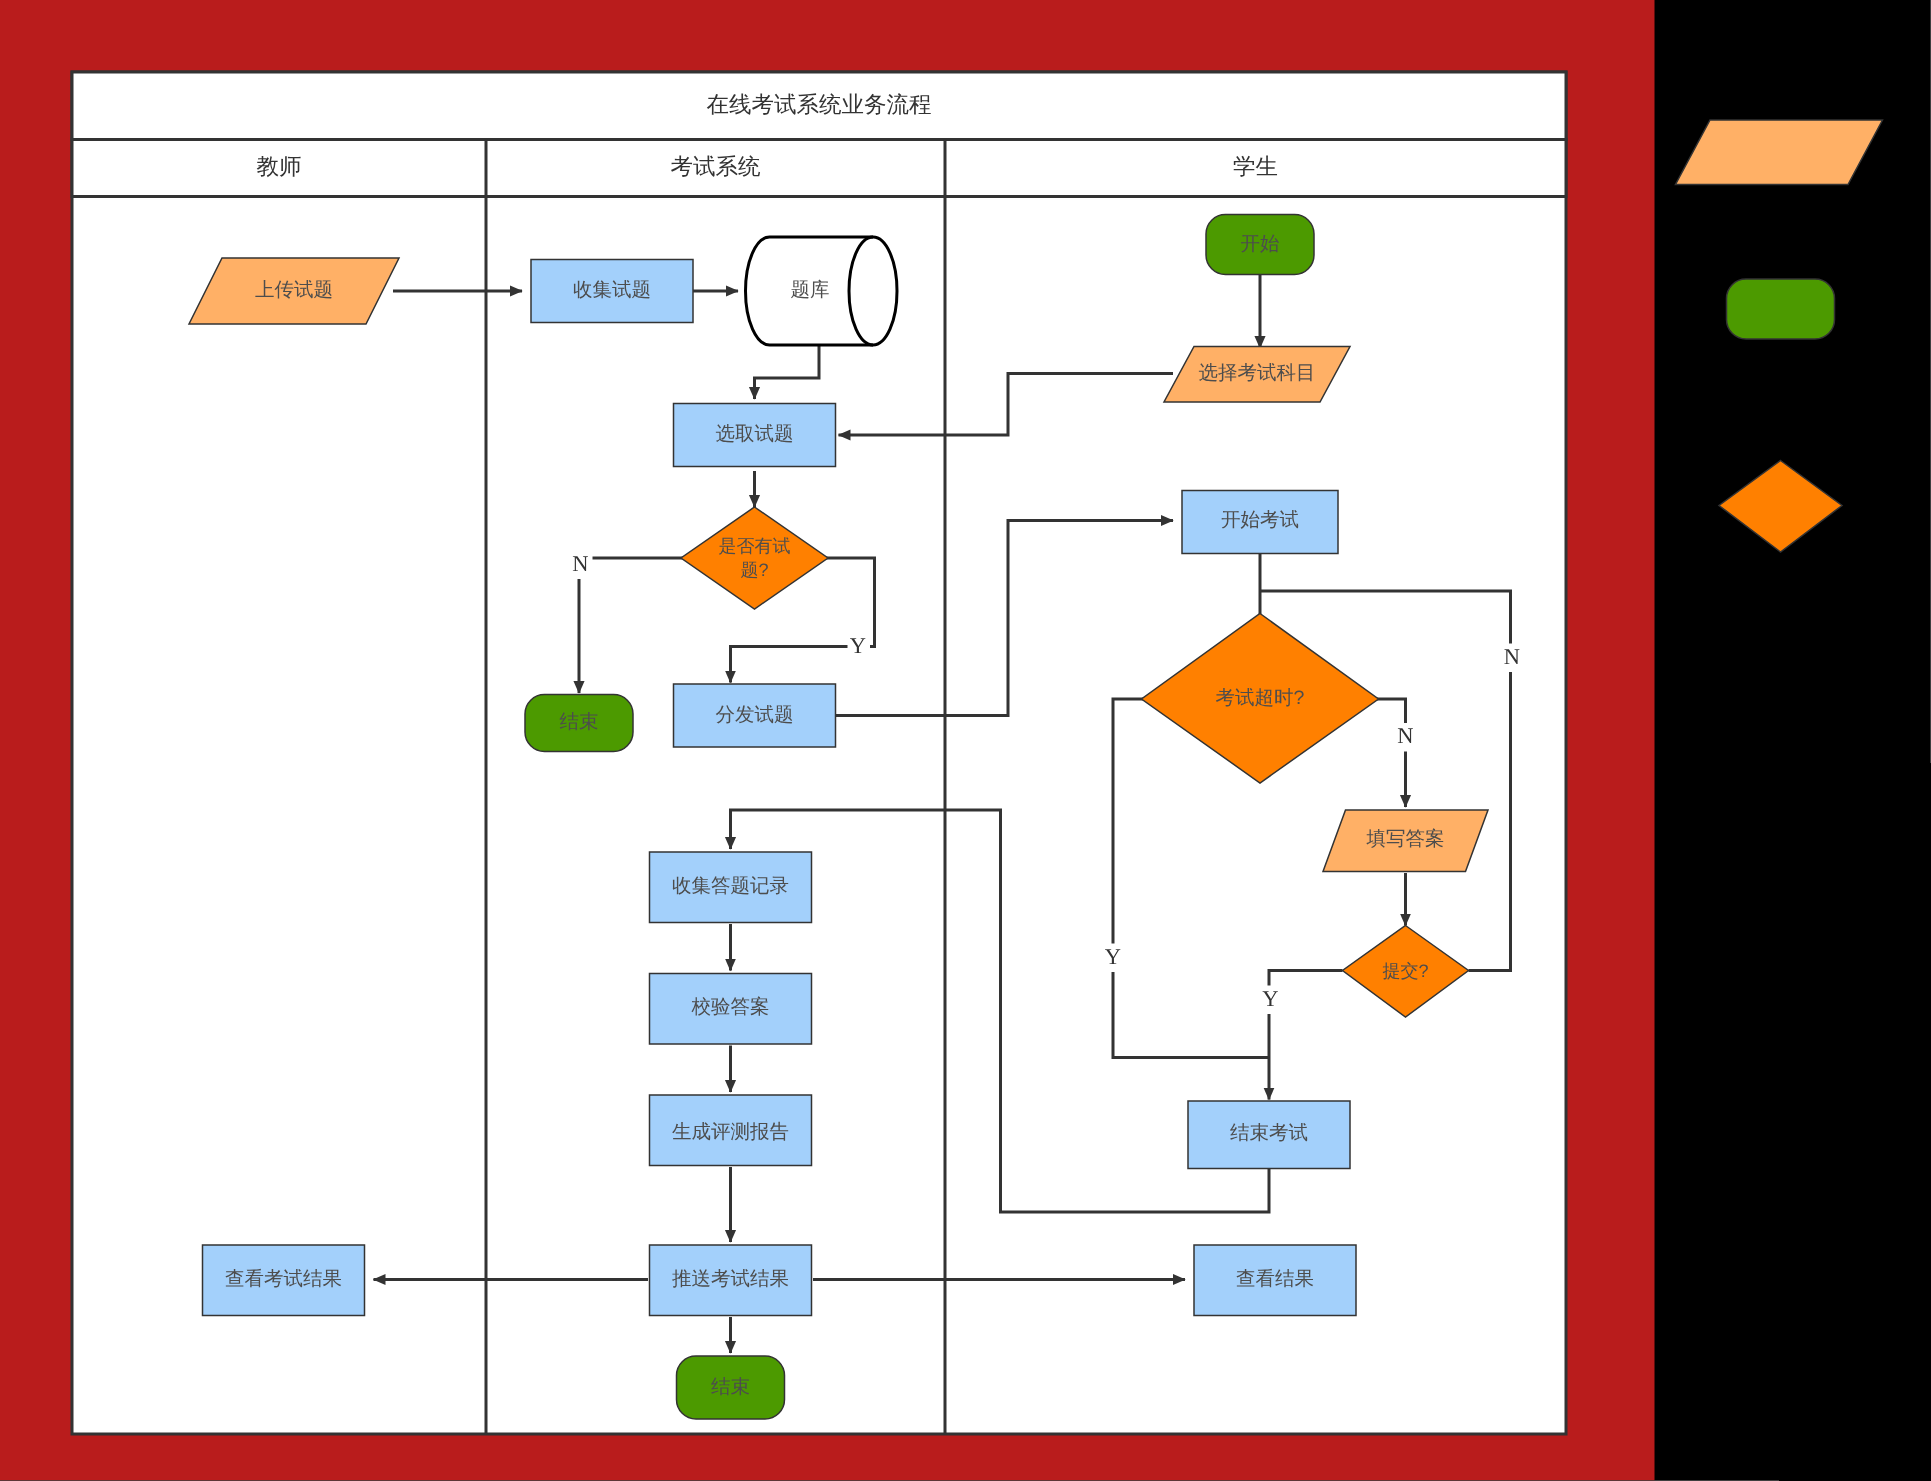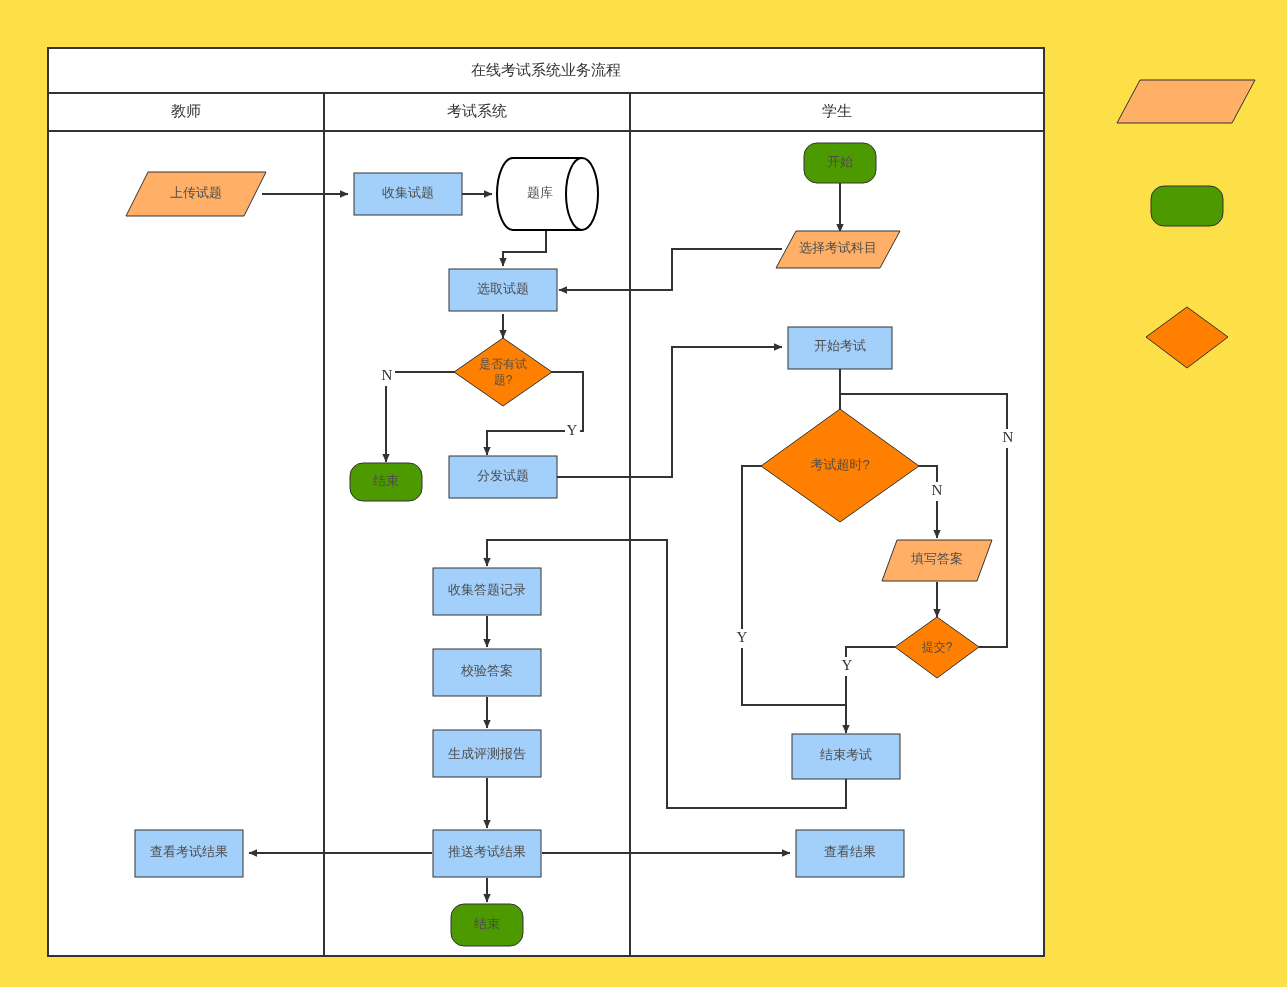--- a/index.html
+++ b/index.html
@@ -1,18 +1,18 @@
 <!DOCTYPE html>
 <html><head>
 <meta charset="utf-8">
 <title>在线考试系统业务流程</title>
 <style>
   html,body{margin:0;padding:0;background:#000;}
   body{width:1287px;height:987px;font-family:"Liberation Sans","DejaVu Sans",sans-serif;overflow:hidden;}
-  #stage{position:relative;width:1287px;height:987px;background:#fde047;}
+  #stage{position:relative;width:1103px;height:987px;background:#b91c1c;}
   svg.layer{position:absolute;left:0;top:0;width:1287px;height:987px;}
   .lane-title,.diagram-title{
     fill:#333;font-family:"Liberation Sans","DejaVu Sans",sans-serif;
     text-anchor:middle;dominant-baseline:middle;
   }
   .diagram-title{font-size:15px;}
   .lane-title{font-size:15px;}
   .node-label{
     fill:#4d4d4d;font-family:"Liberation Sans","DejaVu Sans",sans-serif;
     font-size:13px;text-anchor:middle;dominant-baseline:middle;

